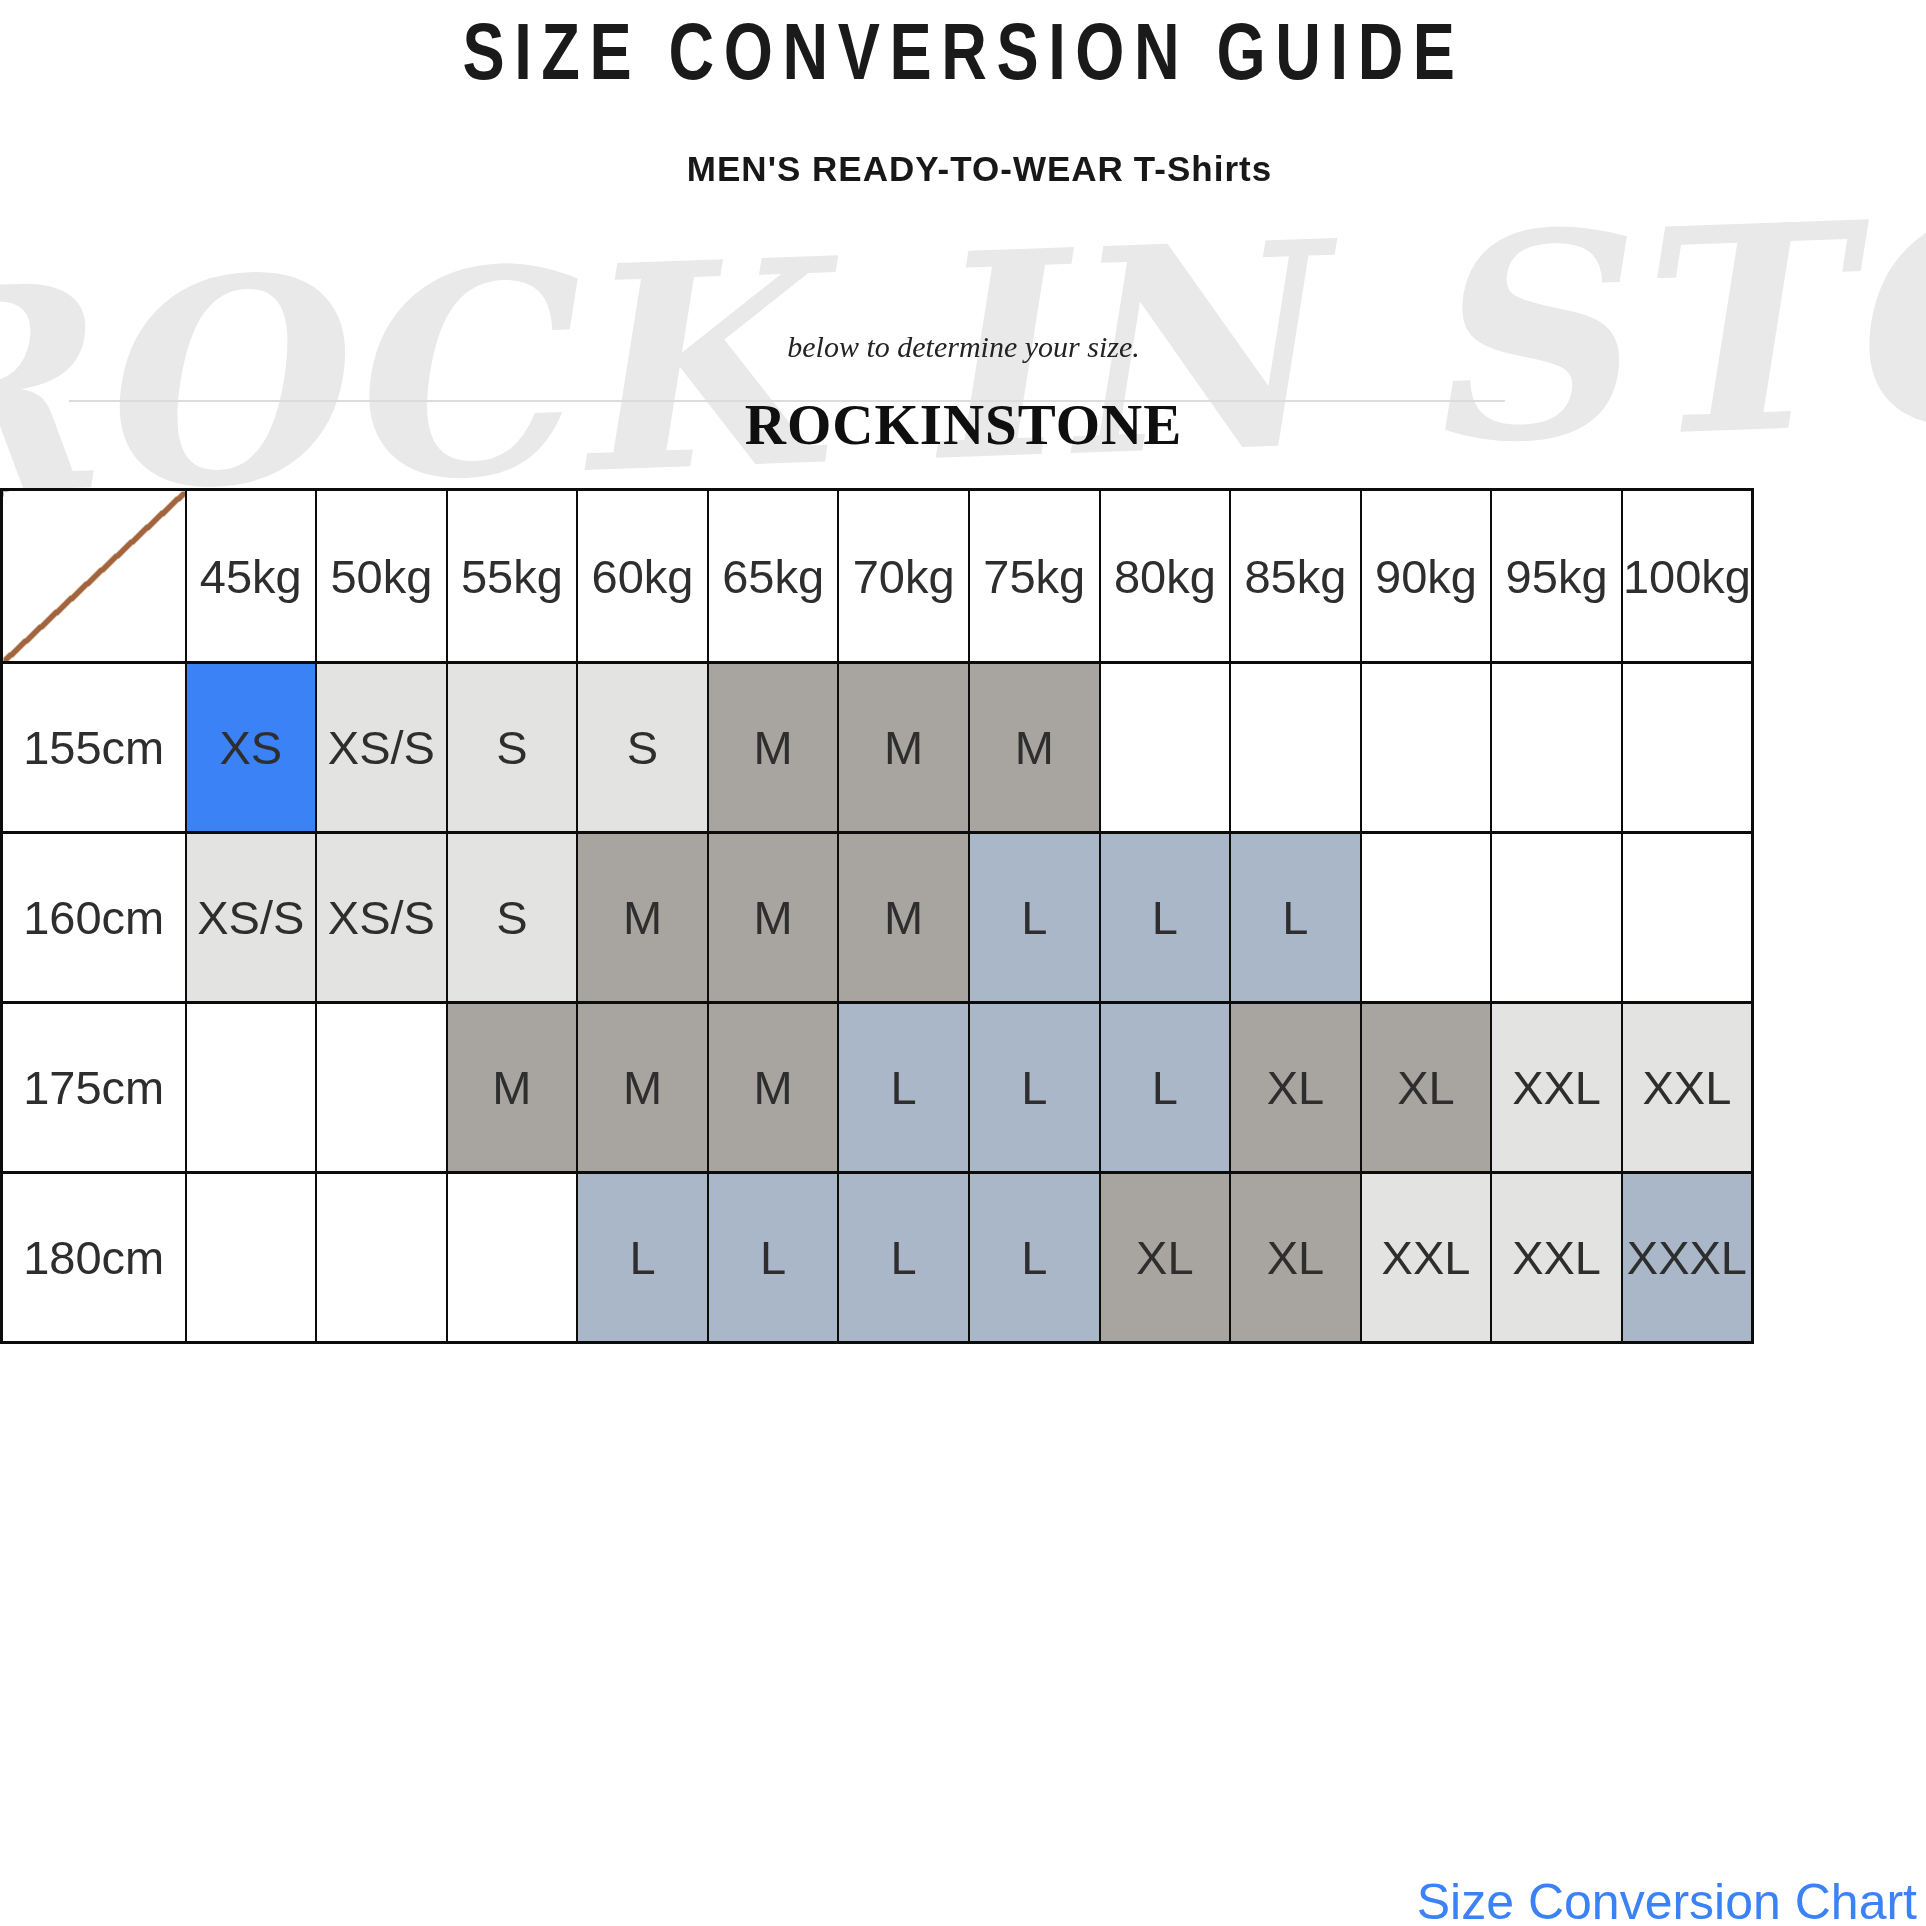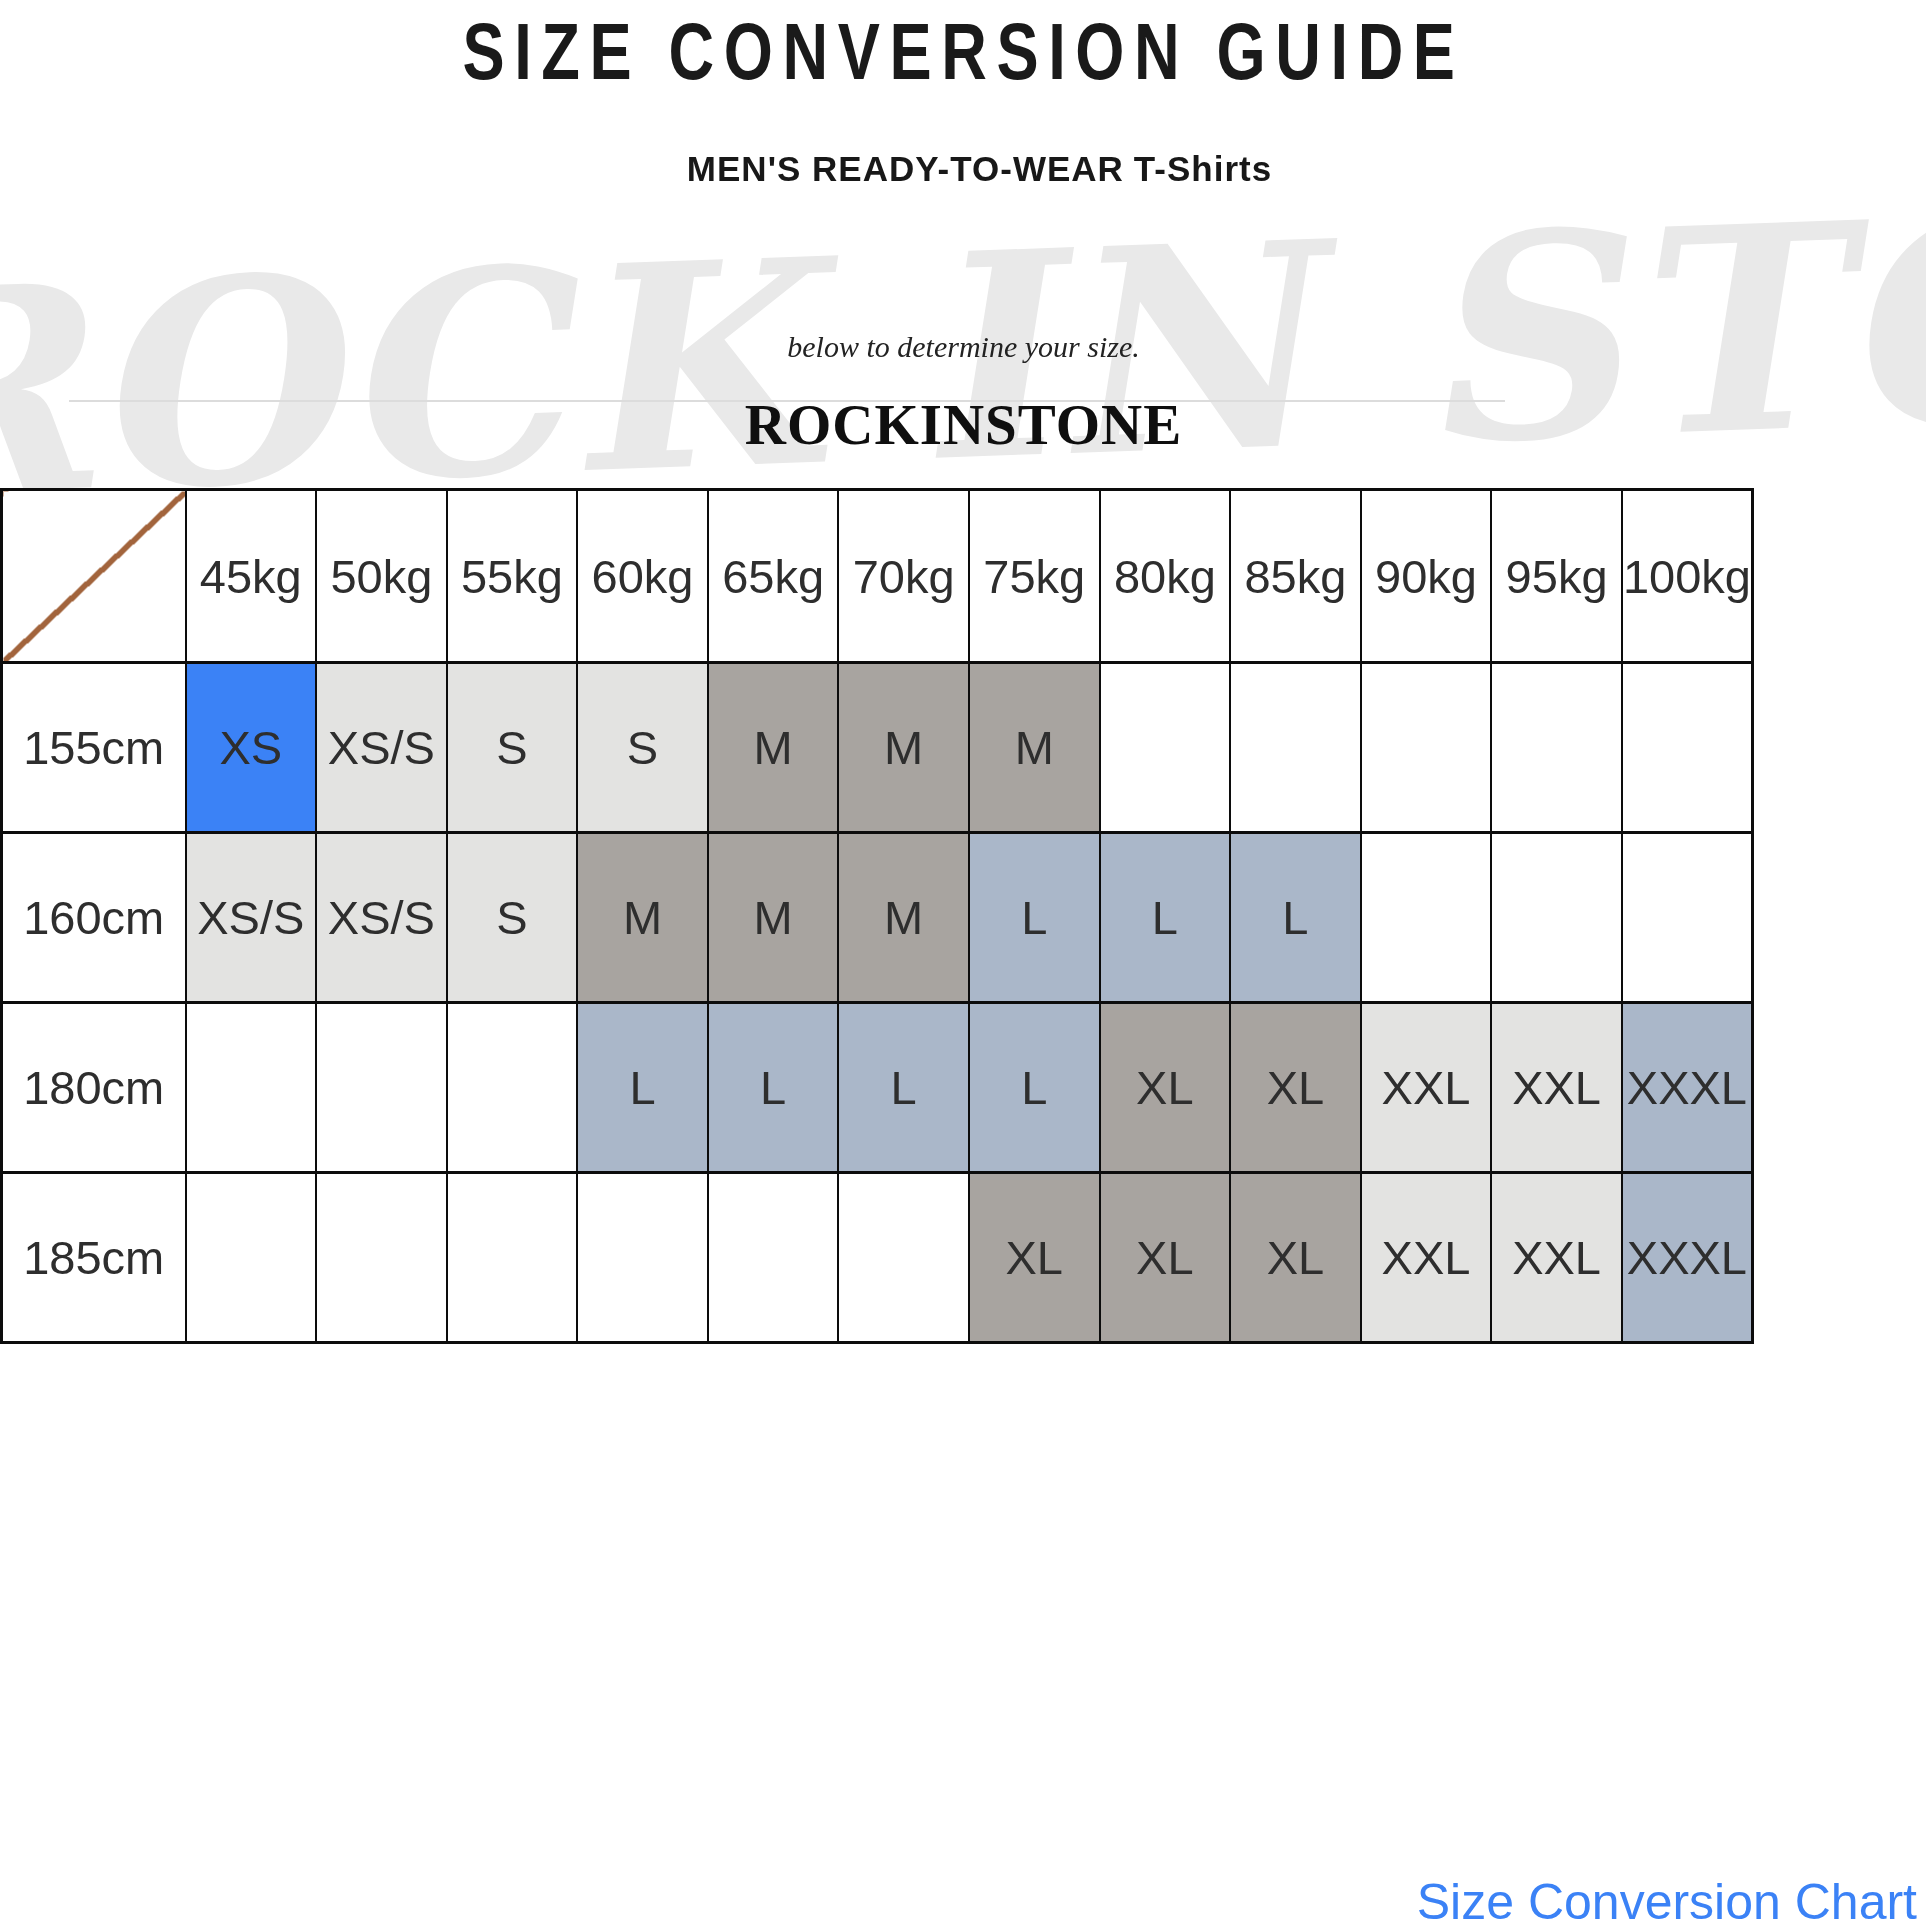--- a/index.html
+++ b/index.html
@@ -115,43 +115,43 @@
           <td style="background: rgb(168, 164, 160);">M</td>
           <td style="background: rgb(168, 164, 160);">M</td>
           <td style="background: rgb(170, 183, 201);">L</td>
           <td style="background: rgb(170, 183, 201);">L</td>
           <td style="background: rgb(170, 183, 201);">L</td>
           <td></td>
           <td></td>
           <td></td>
         </tr>
         <tr>
+          <th>175cm</th>
+          <td></td>
+          <td></td>
+          <td style="background: rgb(168, 164, 160);">M</td>
+          <td style="background: rgb(168, 164, 160);">M</td>
+          <td style="background: rgb(168, 164, 160);">M</td>
+          <td style="background: rgb(170, 183, 201);">L</td>
+          <td style="background: rgb(170, 183, 201);">L</td>
+          <td style="background: rgb(170, 183, 201);">L</td>
+          <td style="background: rgb(168, 164, 160);">XL</td>
+          <td style="background: rgb(168, 164, 160);">XL</td>
+          <td style="background: rgb(227, 227, 225);">XXL</td>
+          <td style="background: rgb(227, 227, 225);">XXL</td>
+        </tr>
+        <tr>
           <th>180cm</th>
           <td></td>
           <td></td>
           <td></td>
           <td style="background: rgb(170, 183, 201);">L</td>
           <td style="background: rgb(170, 183, 201);">L</td>
           <td style="background: rgb(170, 183, 201);">L</td>
           <td style="background: rgb(170, 183, 201);">L</td>
-          <td style="background: rgb(168, 164, 160);">XL</td>
-          <td style="background: rgb(168, 164, 160);">XL</td>
-          <td style="background: rgb(227, 227, 225);">XXL</td>
-          <td style="background: rgb(227, 227, 225);">XXL</td>
-          <td style="background: rgb(170, 183, 201);">XXXL</td>
-        </tr>
-        <tr>
-          <th>185cm</th>
-          <td></td>
-          <td></td>
-          <td></td>
-          <td></td>
-          <td></td>
-          <td></td>
-          <td style="background: rgb(168, 164, 160);">XL</td>
           <td style="background: rgb(168, 164, 160);">XL</td>
           <td style="background: rgb(168, 164, 160);">XL</td>
           <td style="background: rgb(227, 227, 225);">XXL</td>
           <td style="background: rgb(227, 227, 225);">XXL</td>
           <td style="background: rgb(170, 183, 201);">XXXL</td>
         </tr>
       </tbody>
   </table>
 
   <div class="footer">Size Conversion Chart</div>

